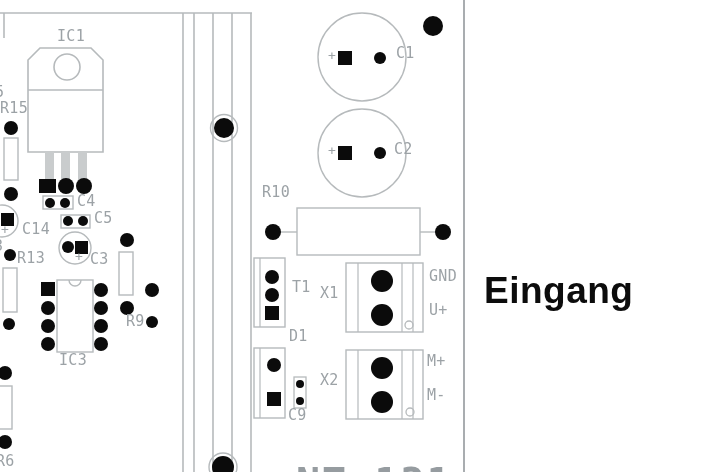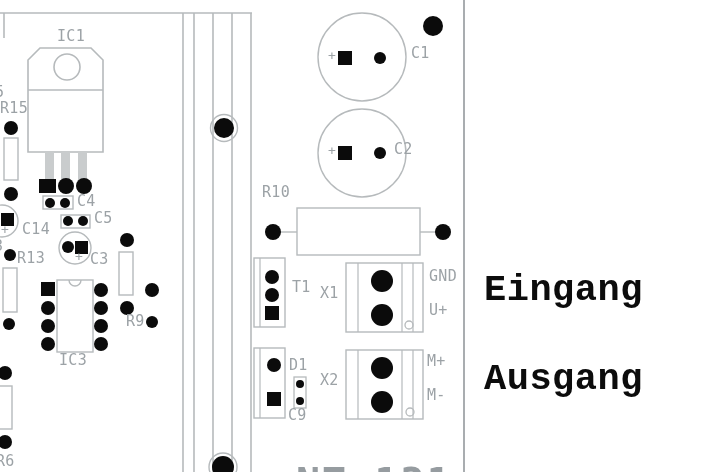--- a/index.html
+++ b/index.html
@@ -1,21 +1,21 @@
 <!DOCTYPE html>
 <html><head>
 <meta charset="utf-8">
 <style>
   html,body{margin:0;padding:0;background:#fff;}
   #stage{position:relative;width:709px;height:472px;background:#ffffff;overflow:hidden;
          font-family:"DejaVu Sans Mono",monospace;}
   #art{position:absolute;left:0;top:0;}
   .lbl{position:absolute;font-size:15px;line-height:1;color:#9ca2a6;letter-spacing:.3px;white-space:pre;}
   .plus{position:absolute;font-size:13px;line-height:1;color:#9ca2a6;}
-  .big{position:absolute;font-family:Liberation Mono, monospace;
+  .big{position:absolute;font-family:Liberation Sans, sans-serif;
        font-weight:bold;font-size:37px;line-height:1;color:#0c0c0c;letter-spacing:.5px;}
   .footer-id{position:absolute;font-size:40px;font-weight:bold;line-height:1;color:#969ca0;letter-spacing:2px;}
 </style>
 </head>
 <body>
 
 <div id="stage">
 
   <svg id="art" width="709" height="472" viewBox="0 0 709 472">
 
@@ -176,37 +176,36 @@
   <span class="lbl" style="left:0px;top:101px">R15</span>
   <span class="lbl" style="left:22px;top:222px">C14</span>
   <span class="lbl" style="left:77px;top:194px">C4</span>
   <span class="lbl" style="left:94px;top:211px">C5</span>
   <span class="lbl" style="left:90px;top:252px">C3</span>
   <span class="lbl" style="left:-6px;top:239px">3</span>
   <span class="lbl" style="left:17px;top:251px">R13</span>
   <span class="lbl" style="left:59px;top:353px">IC3</span>
   <span class="lbl" style="left:126px;top:314px">R9</span>
   <span class="lbl" style="left:-4px;top:454px">R6</span>
-  <span class="lbl" style="left:411px;top:46px">C1</span>
+  <span class="lbl" style="left:396px;top:46px">C1</span>
   <span class="lbl" style="left:394px;top:142px">C2</span>
   <span class="lbl" style="left:262px;top:185px">R10</span>
   <span class="lbl" style="left:292px;top:280px">T1</span>
   <span class="lbl" style="left:320px;top:286px">X1</span>
-  <span class="lbl" style="left:289px;top:358px">D1</span>
+  <span class="lbl" style="left:289px;top:329px">D1</span>
   <span class="lbl" style="left:288px;top:408px">C9</span>
   <span class="lbl" style="left:320px;top:373px">X2</span>
 
   <span class="lbl" style="left:429px;top:269px">GND</span>
   <span class="lbl" style="left:429px;top:303px">U+</span>
   <span class="lbl" style="left:427px;top:354px">M+</span>
   <span class="lbl" style="left:427px;top:388px">M-</span>
 
   <span class="plus" style="left:1px;top:223px">+</span>
   <span class="plus" style="left:75px;top:250px">+</span>
   <span class="plus" style="left:328px;top:49px">+</span>
   <span class="plus" style="left:328px;top:144px">+</span>
 
   <span class="big" style="left:484px;top:272px">Eingang</span>
-  <span class="big" style="left:484px;top:361px">Ausgang</span>
 
   <span class="footer-id" style="left:296px;top:463px">NT 131</span>
 
 </div>
 
 </body></html>

